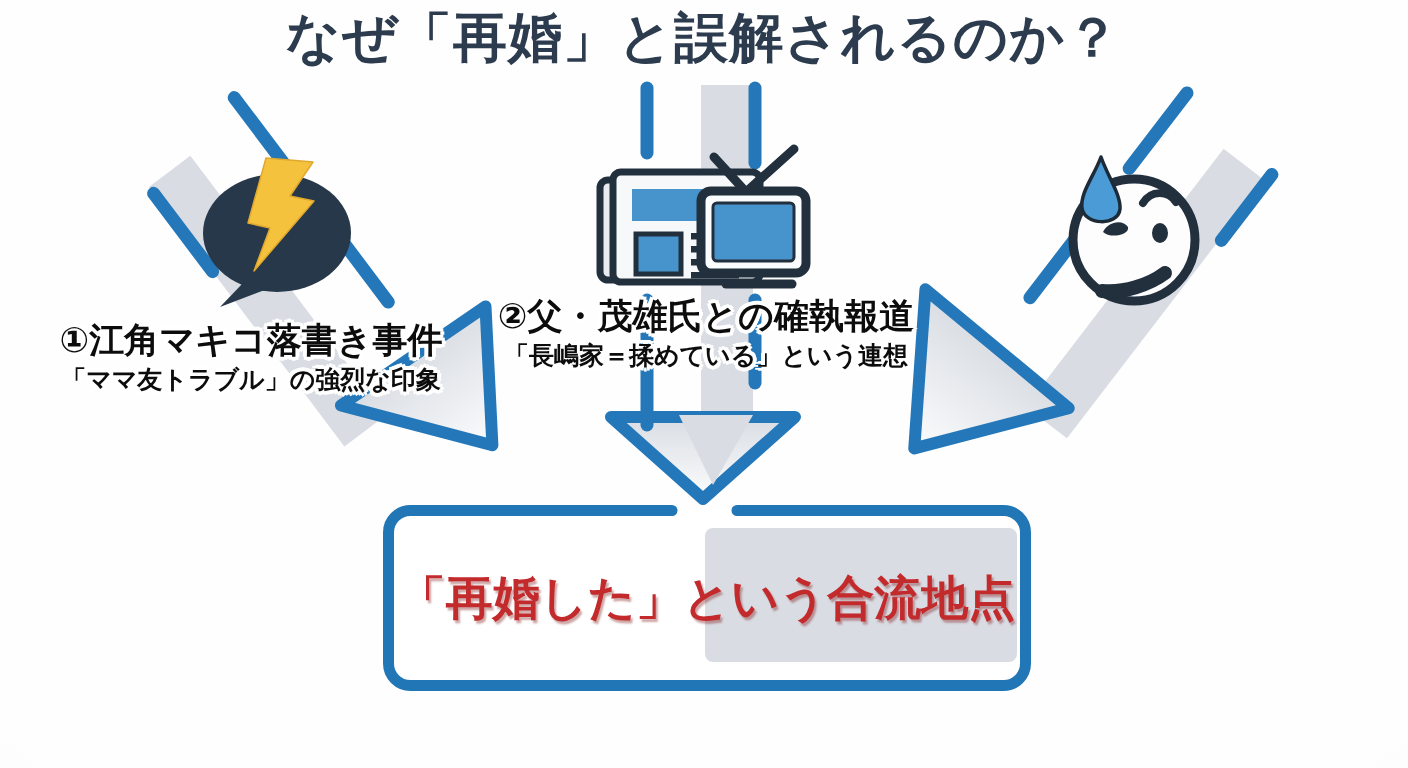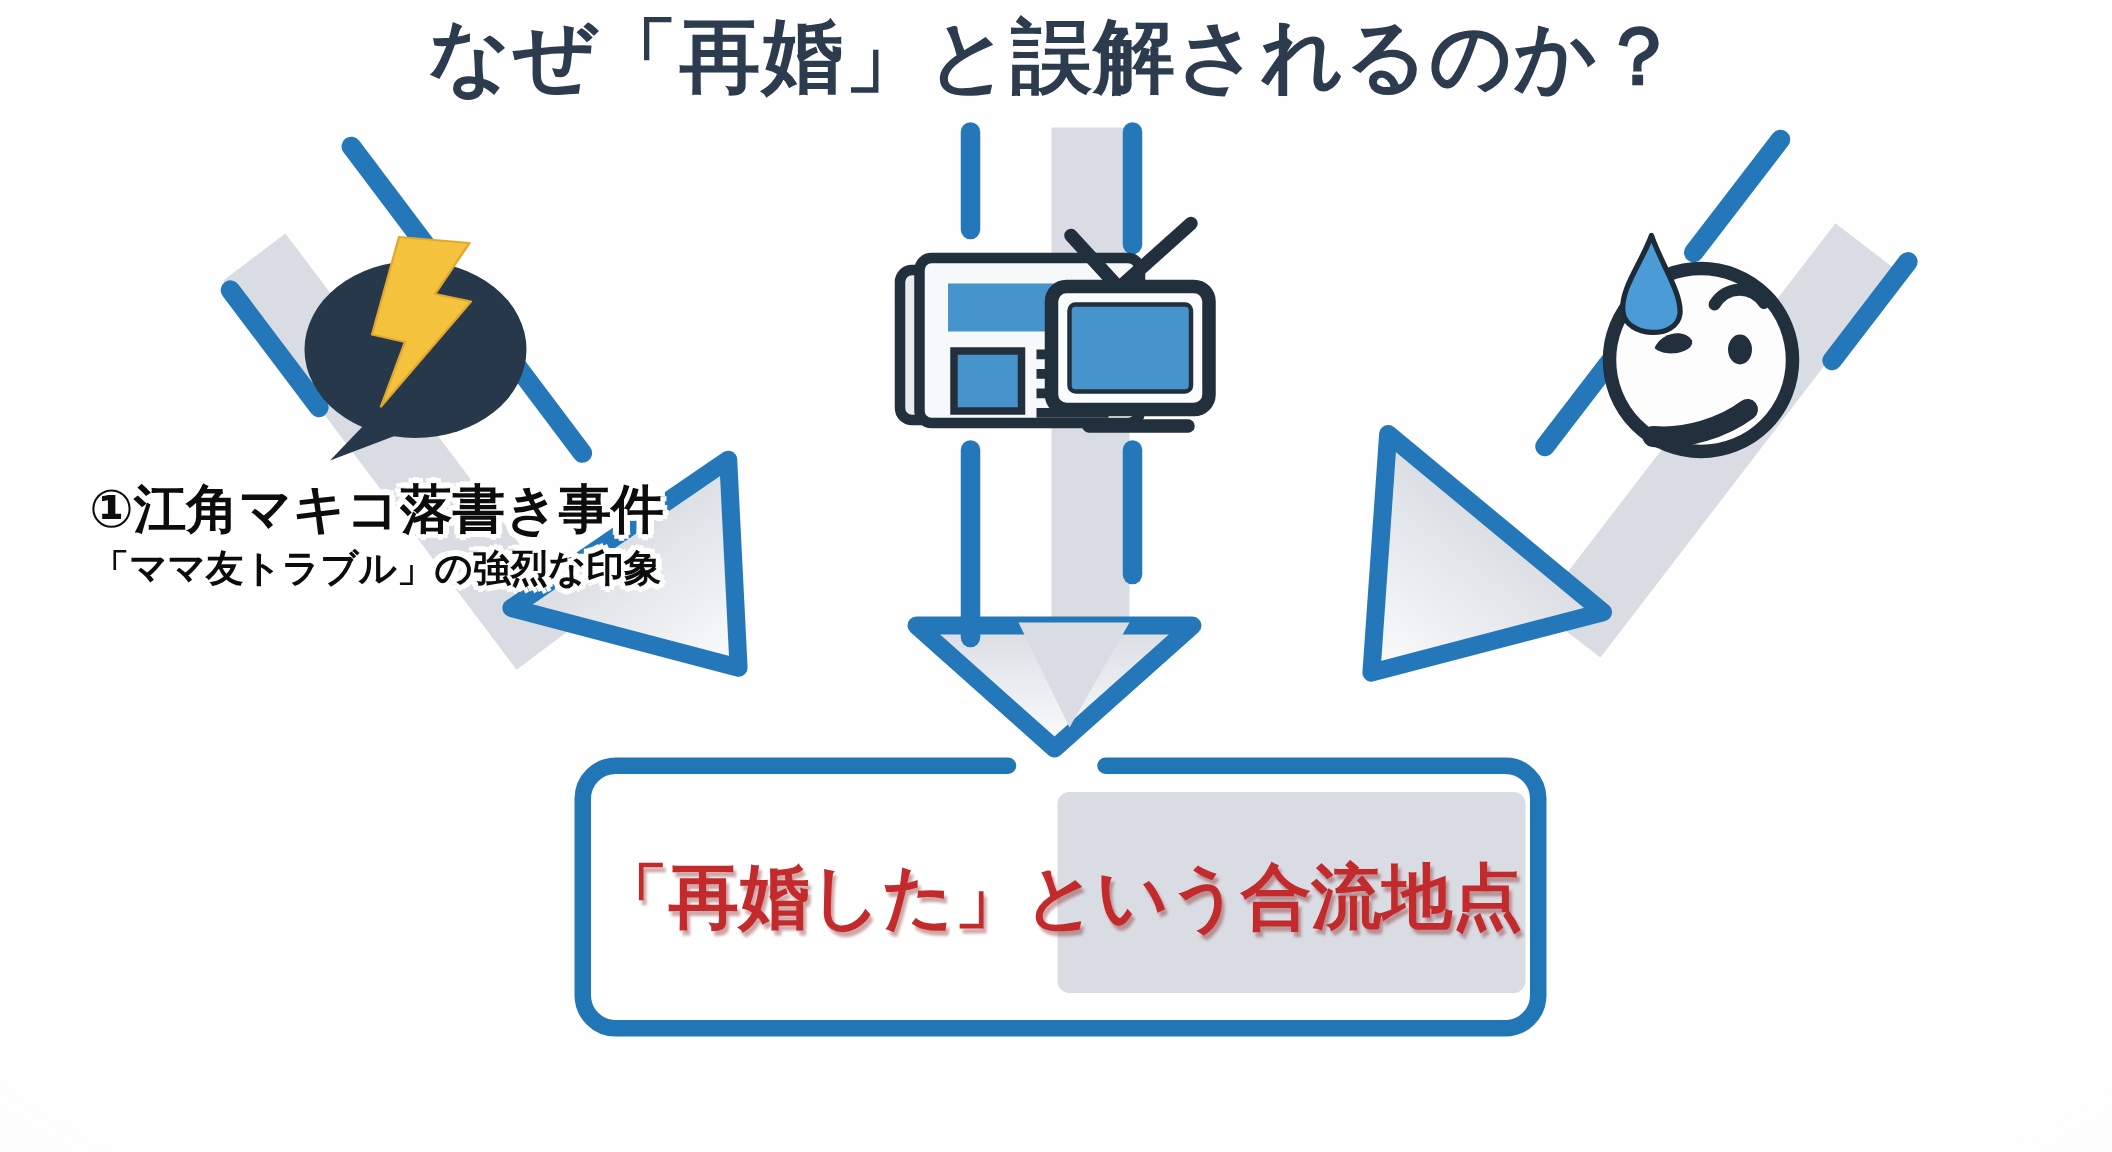--- a/index.html
+++ b/index.html
@@ -123,18 +123,20 @@
   </svg>
 
   <div class="title">なぜ「再婚」と誤解されるのか？</div>
 
   <div class="cause" id="cause-1">
     <span class="heading">①江角マキコ落書き事件</span>
     <span class="subtitle">「ママ友トラブル」の強烈な印象</span>
   </div>
 
   <div class="cause" id="cause-2">
+    <span class="heading">②父・茂雄氏との確執報道</span>
+    <span class="subtitle">「長嶋家＝揉めている」という連想</span>
   </div>
 
 
   <div class="conclusion-label">「再婚した」という合流地点</div>
 
 </div>
 
 </body></html>

